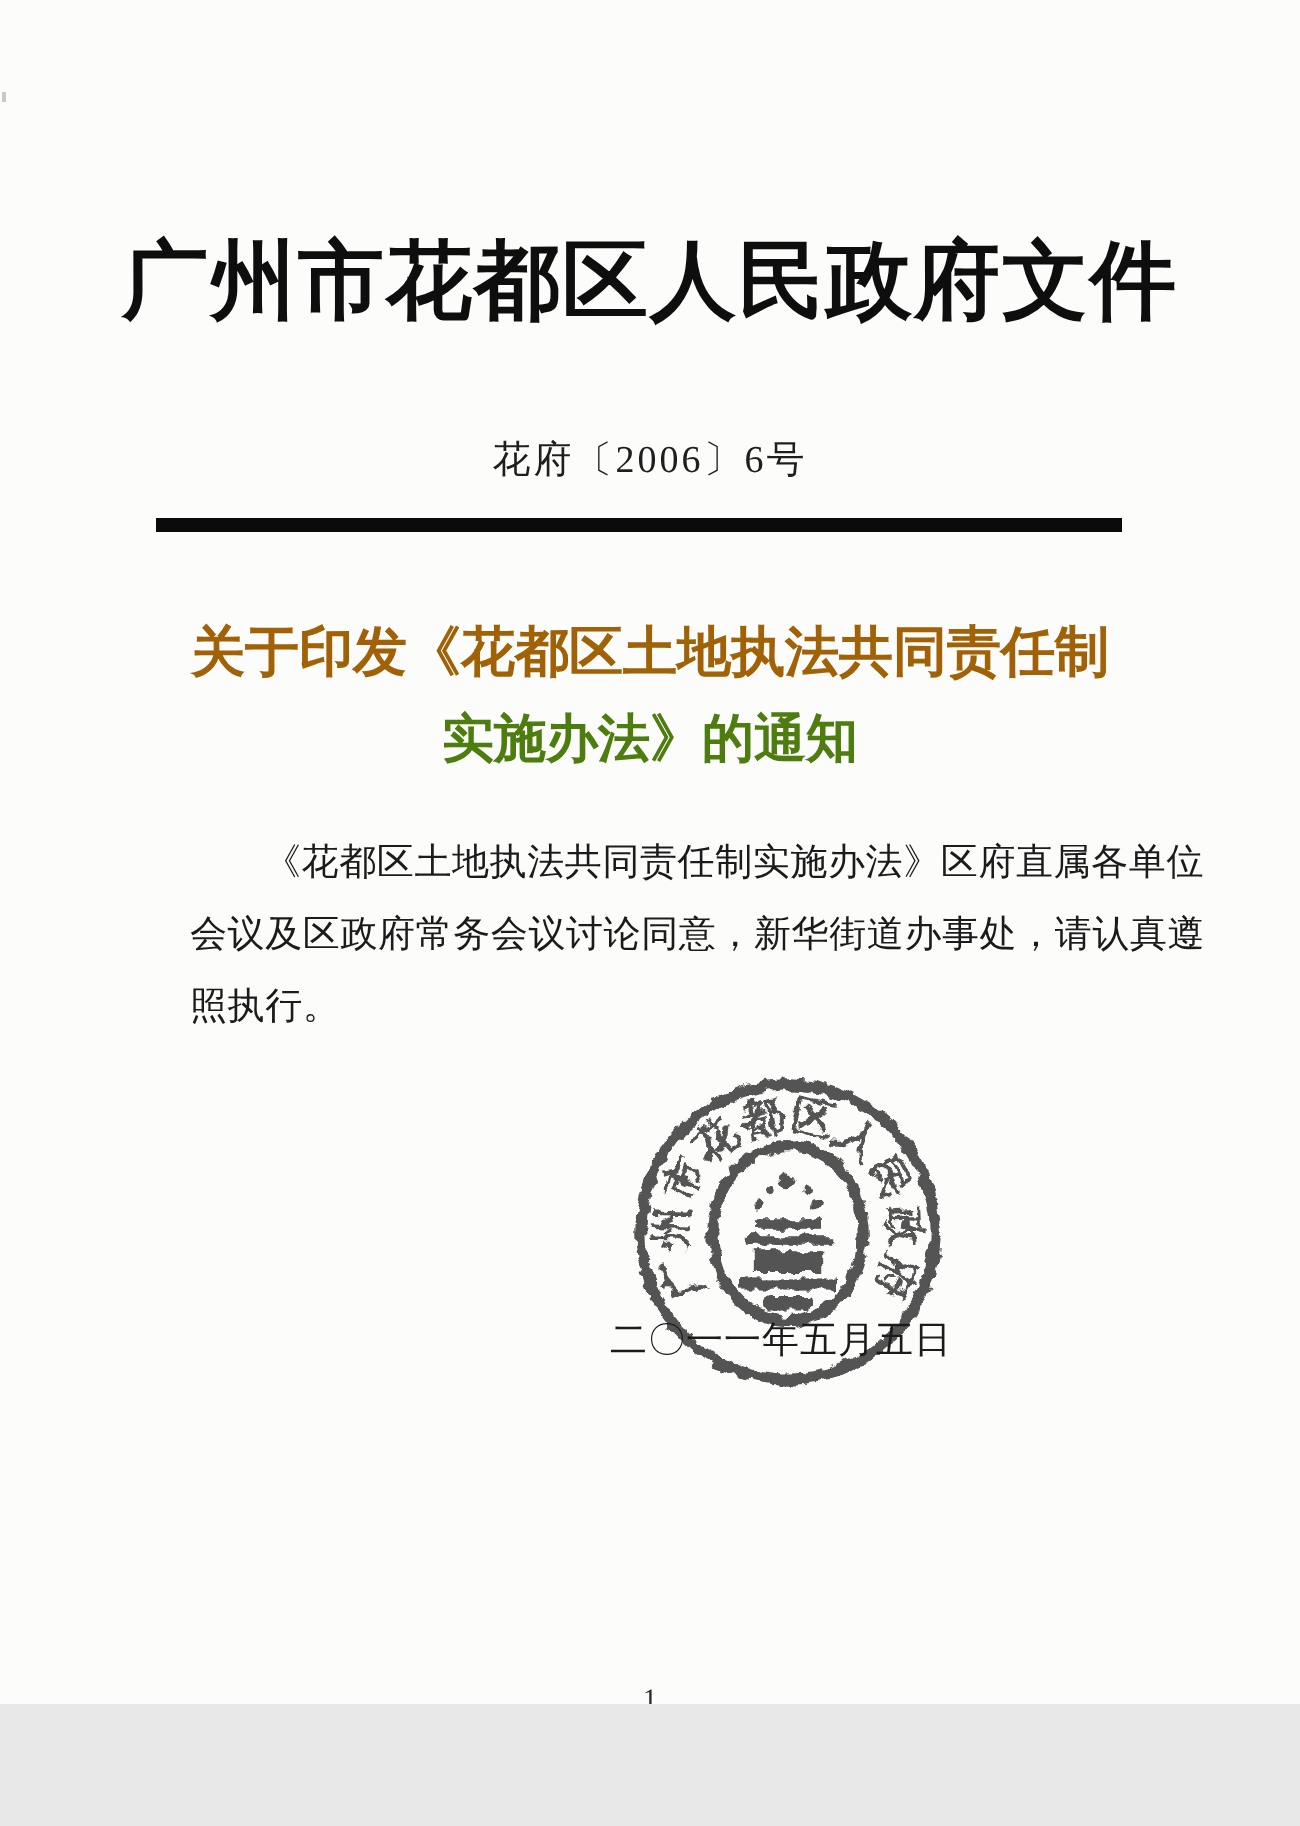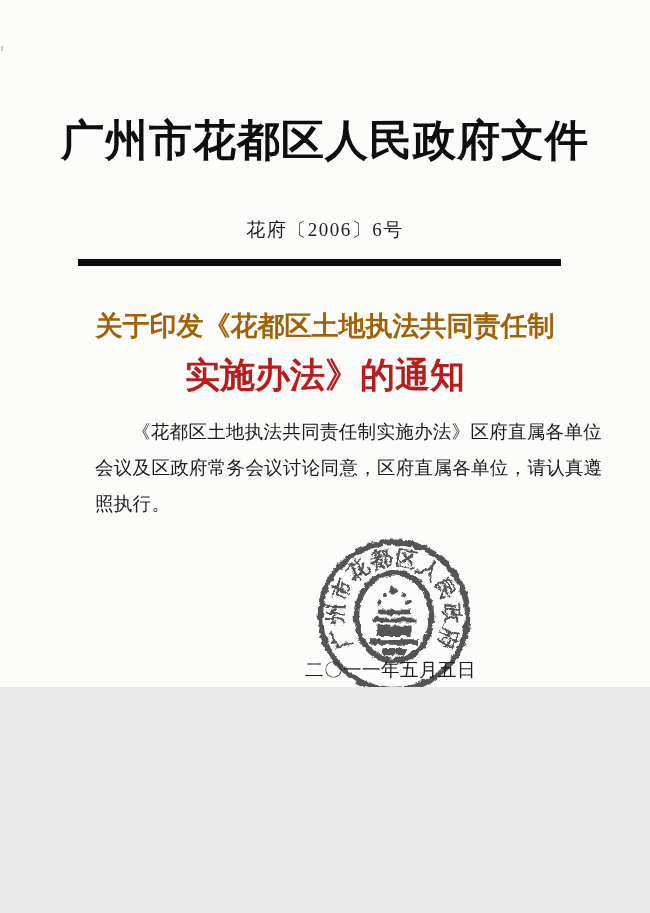--- a/index.html
+++ b/index.html
@@ -3,21 +3,21 @@
 <meta charset="utf-8">
 <style>
   html, body {
     margin: 0;
     padding: 0;
     background: #e8e8e8;
   }
   .page {
     position: relative;
     width: 650px;
-    height: 687px;
+    height: 852px;
     margin: 0 auto;
     background: #fcfcfb;
     overflow: hidden;
     font-family: "Liberation Serif", serif;
   }
   .abs { position: absolute; }
   .centered {
     left: 0;
     width: 100%;
     text-align: center;
@@ -47,23 +47,23 @@
   .subject-line1 {
     top: 308px;
     font-size: 27px;
     font-weight: bold;
     color: #a16207;
     font-family: Liberation Mono, monospace;
     letter-spacing: 0px;
   }
   .subject-line2 {
     top: 352px;
-    font-size: 35px;
+    font-size: 26px;
     font-weight: bold;
-    color: #b91c1c;
+    color: #4d7c0f;
     font-family: "Liberation Sans", sans-serif;
   }
   .body-text {
     left: 95px;
     top: 414px;
     width: 470px;
     font-size: 18.5px;
     line-height: 36px;
     color: #1b1b1b;
     letter-spacing: 0.3px;
@@ -111,21 +111,21 @@
   <div class="abs centered doc-number">花府〔2006〕6号</div>
 
   <div class="abs red-rule"></div>
 
   <div class="abs centered subject-line1">关于印发《花都区土地执法共同责任制</div>
 
   <div class="abs centered subject-line2">实施办法》的通知</div>
 
   <div class="abs body-text">
     <div class="body-line indent">《花都区土地执法共同责任制实施办法》区府直属各单位</div>
-    <div class="body-line">会议及区政府常务会议讨论同意，区府直属各单位，请认真遵</div>
+    <div class="body-line">会议及区政府常务会议讨论同意，新华街道办事处，请认真遵</div>
     <div class="body-line">照执行。</div>
   </div>
 
   <svg class="abs seal" viewBox="0 0 200 200" xmlns="http://www.w3.org/2000/svg">
     <defs>
       <filter id="rough" x="-10%" y="-10%" width="120%" height="120%">
         <feTurbulence type="fractalNoise" baseFrequency="0.12" numOctaves="3" seed="7" result="n"></feTurbulence>
         <feDisplacementMap in="SourceGraphic" in2="n" scale="7" xChannelSelector="R" yChannelSelector="G"></feDisplacementMap>
       </filter>
       <path id="sealArc" d="M 47.6,136.7 A 64,64 0 1 1 152.4,136.7" fill="none"></path>

